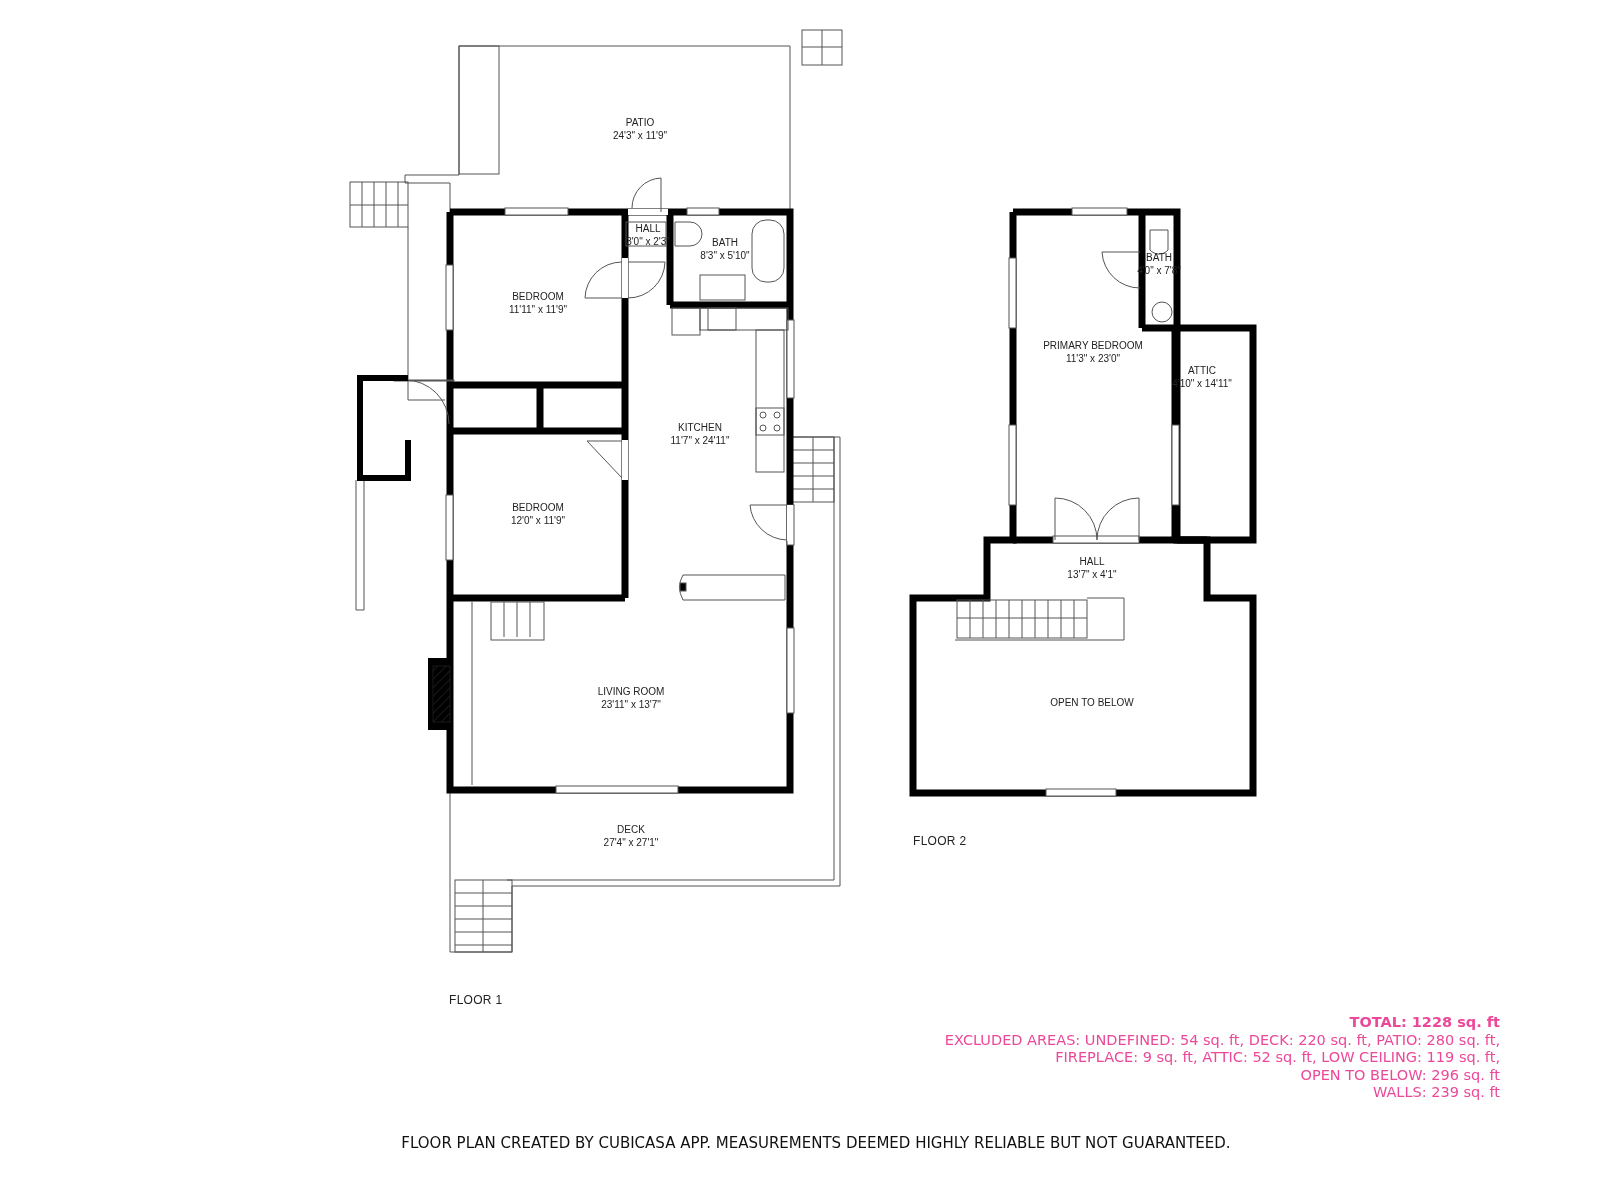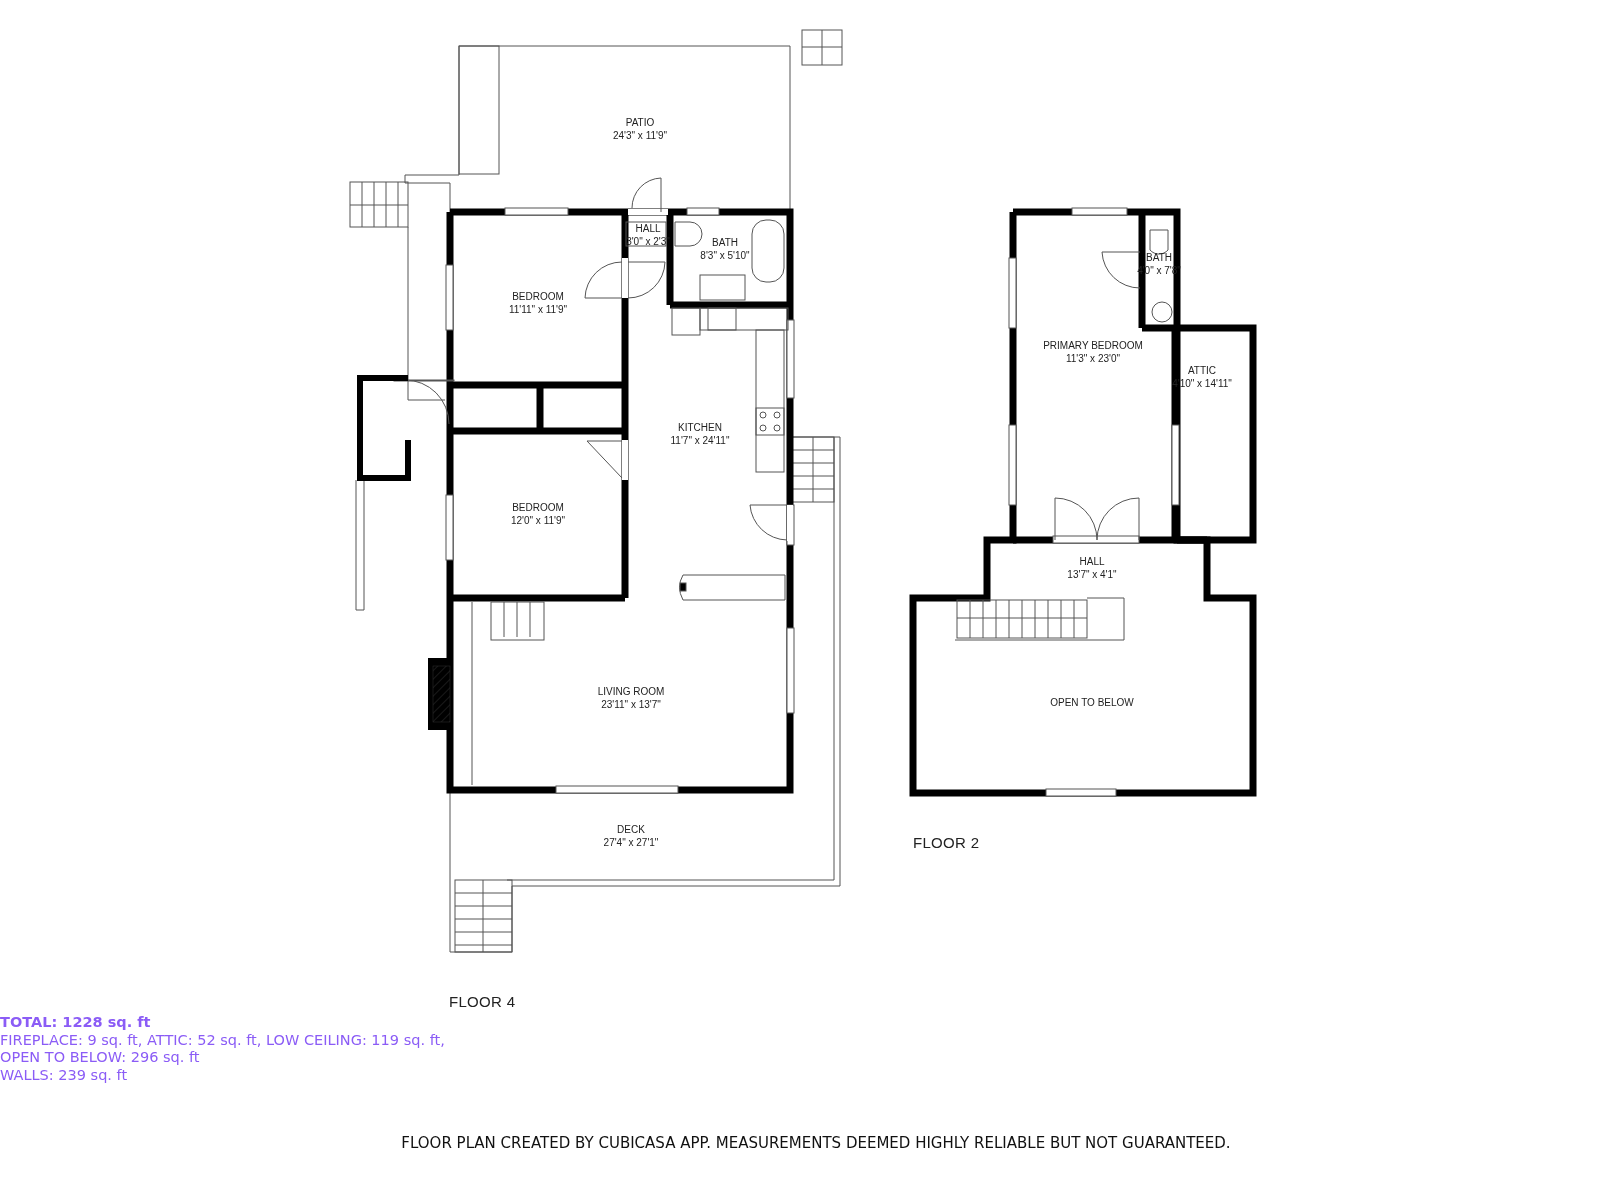--- a/index.html
+++ b/index.html
@@ -1,20 +1,20 @@
 <!DOCTYPE html>
 <html><head>
 <meta charset="utf-8">
 <style>
   html, body { margin: 0; padding: 0; background: #ffffff; }
   body { width: 1600px; height: 1200px; position: relative; overflow: hidden; font-family: "Liberation Sans", sans-serif; color: #1a1a1a; }
   #plan { position: absolute; left: 0; top: 0; width: 1600px; height: 1200px; }
   .room-label { font-family: "Liberation Sans", sans-serif; font-size: 10px; fill: #222; text-anchor: middle; }
-  .floor-label { position: absolute; font-size: 15px; color: #222; letter-spacing: 0.3px; }
-  .summary { position: absolute; left: 0; width: 1500px; top: 1014px; text-align: left; font-family: "DejaVu Sans", sans-serif; font-size: 14.5px; line-height: 17.5px; color: #8b5cf6; }
+  .floor-label { position: absolute; font-size: 12px; color: #222; letter-spacing: 0.3px; }
+  .summary { position: absolute; left: 0; width: 1500px; top: 1014px; text-align: right; font-family: "DejaVu Sans", sans-serif; font-size: 14.5px; line-height: 17.5px; color: #ec4899; }
   .summary .total { font-weight: bold; }
   .disclaimer { position: absolute; left: 16px; width: 1600px; top: 1134px; text-align: center; font-family: "DejaVu Sans", sans-serif; font-size: 15px; color: #111; }
 </style>
 </head>
 <body>
 
 <svg id="plan" viewBox="0 0 1600 1200" xmlns="http://www.w3.org/2000/svg">
   <defs>
     <pattern id="hatch" width="6" height="6" patternUnits="userSpaceOnUse" patternTransform="rotate(45)">
       <line x1="0" y1="0" x2="0" y2="6" stroke="#333" stroke-width="1"></line>
@@ -203,23 +203,24 @@
     <text class="room-label" x="1093" y="349">PRIMARY BEDROOM</text>
     <text class="room-label" x="1093" y="362">11'3" x 23'0"</text>
     <text class="room-label" x="1202" y="374">ATTIC</text>
     <text class="room-label" x="1202" y="387">4'10" x 14'11"</text>
     <text class="room-label" x="1092" y="565">HALL</text>
     <text class="room-label" x="1092" y="578">13'7" x 4'1"</text>
     <text class="room-label" x="1092" y="706">OPEN TO BELOW</text>
   </g>
 </svg>
 
-<div class="floor-label" style="left:449px; top:993px;">FLOOR 4</div>
+<div class="floor-label" style="left:449px; top:993px;">FLOOR 1</div>
 <div class="floor-label" style="left:913px; top:834px;">FLOOR 2</div>
 
 <div class="summary">
   <div class="total">TOTAL: 1228 sq. ft</div>
+  <div>EXCLUDED AREAS: UNDEFINED: 54 sq. ft, DECK: 220 sq. ft, PATIO: 280 sq. ft,</div>
   <div>FIREPLACE: 9 sq. ft, ATTIC: 52 sq. ft, LOW CEILING: 119 sq. ft,</div>
   <div>OPEN TO BELOW: 296 sq. ft</div>
   <div>WALLS: 239 sq. ft</div>
 </div>
 
 <div class="disclaimer">FLOOR PLAN CREATED BY CUBICASA APP. MEASUREMENTS DEEMED HIGHLY RELIABLE BUT NOT GUARANTEED.</div>
 
 </body></html>

